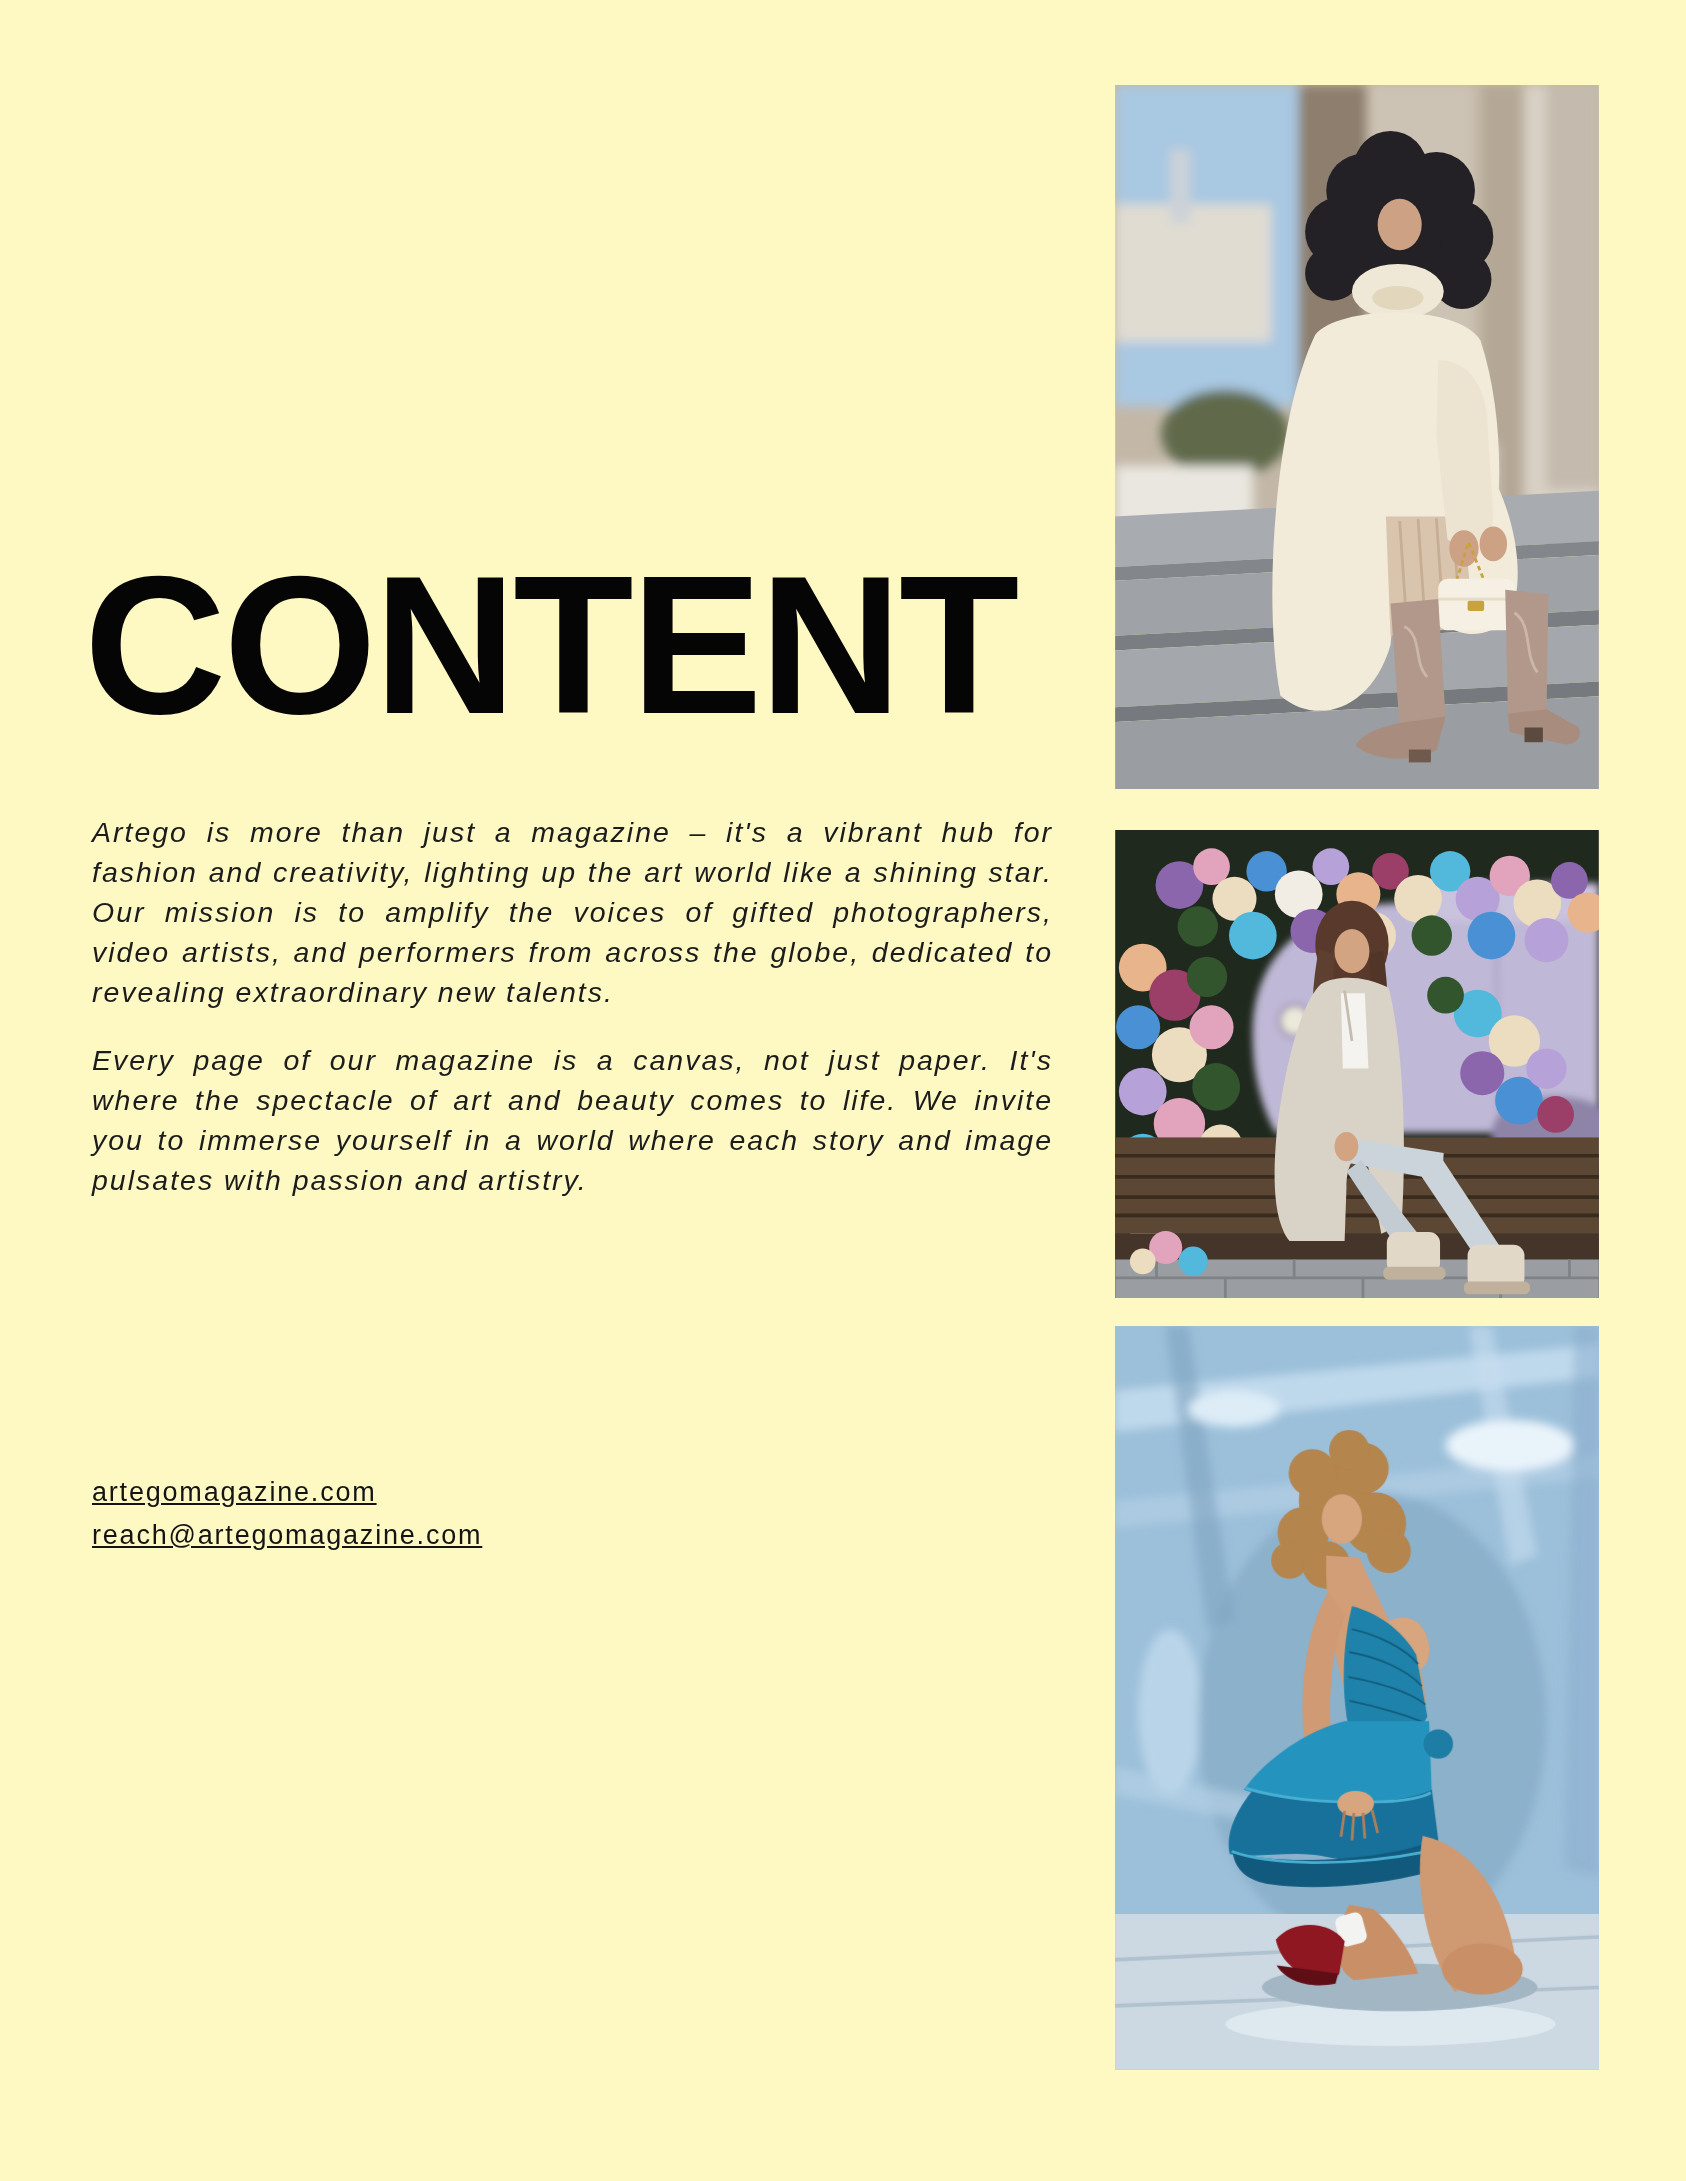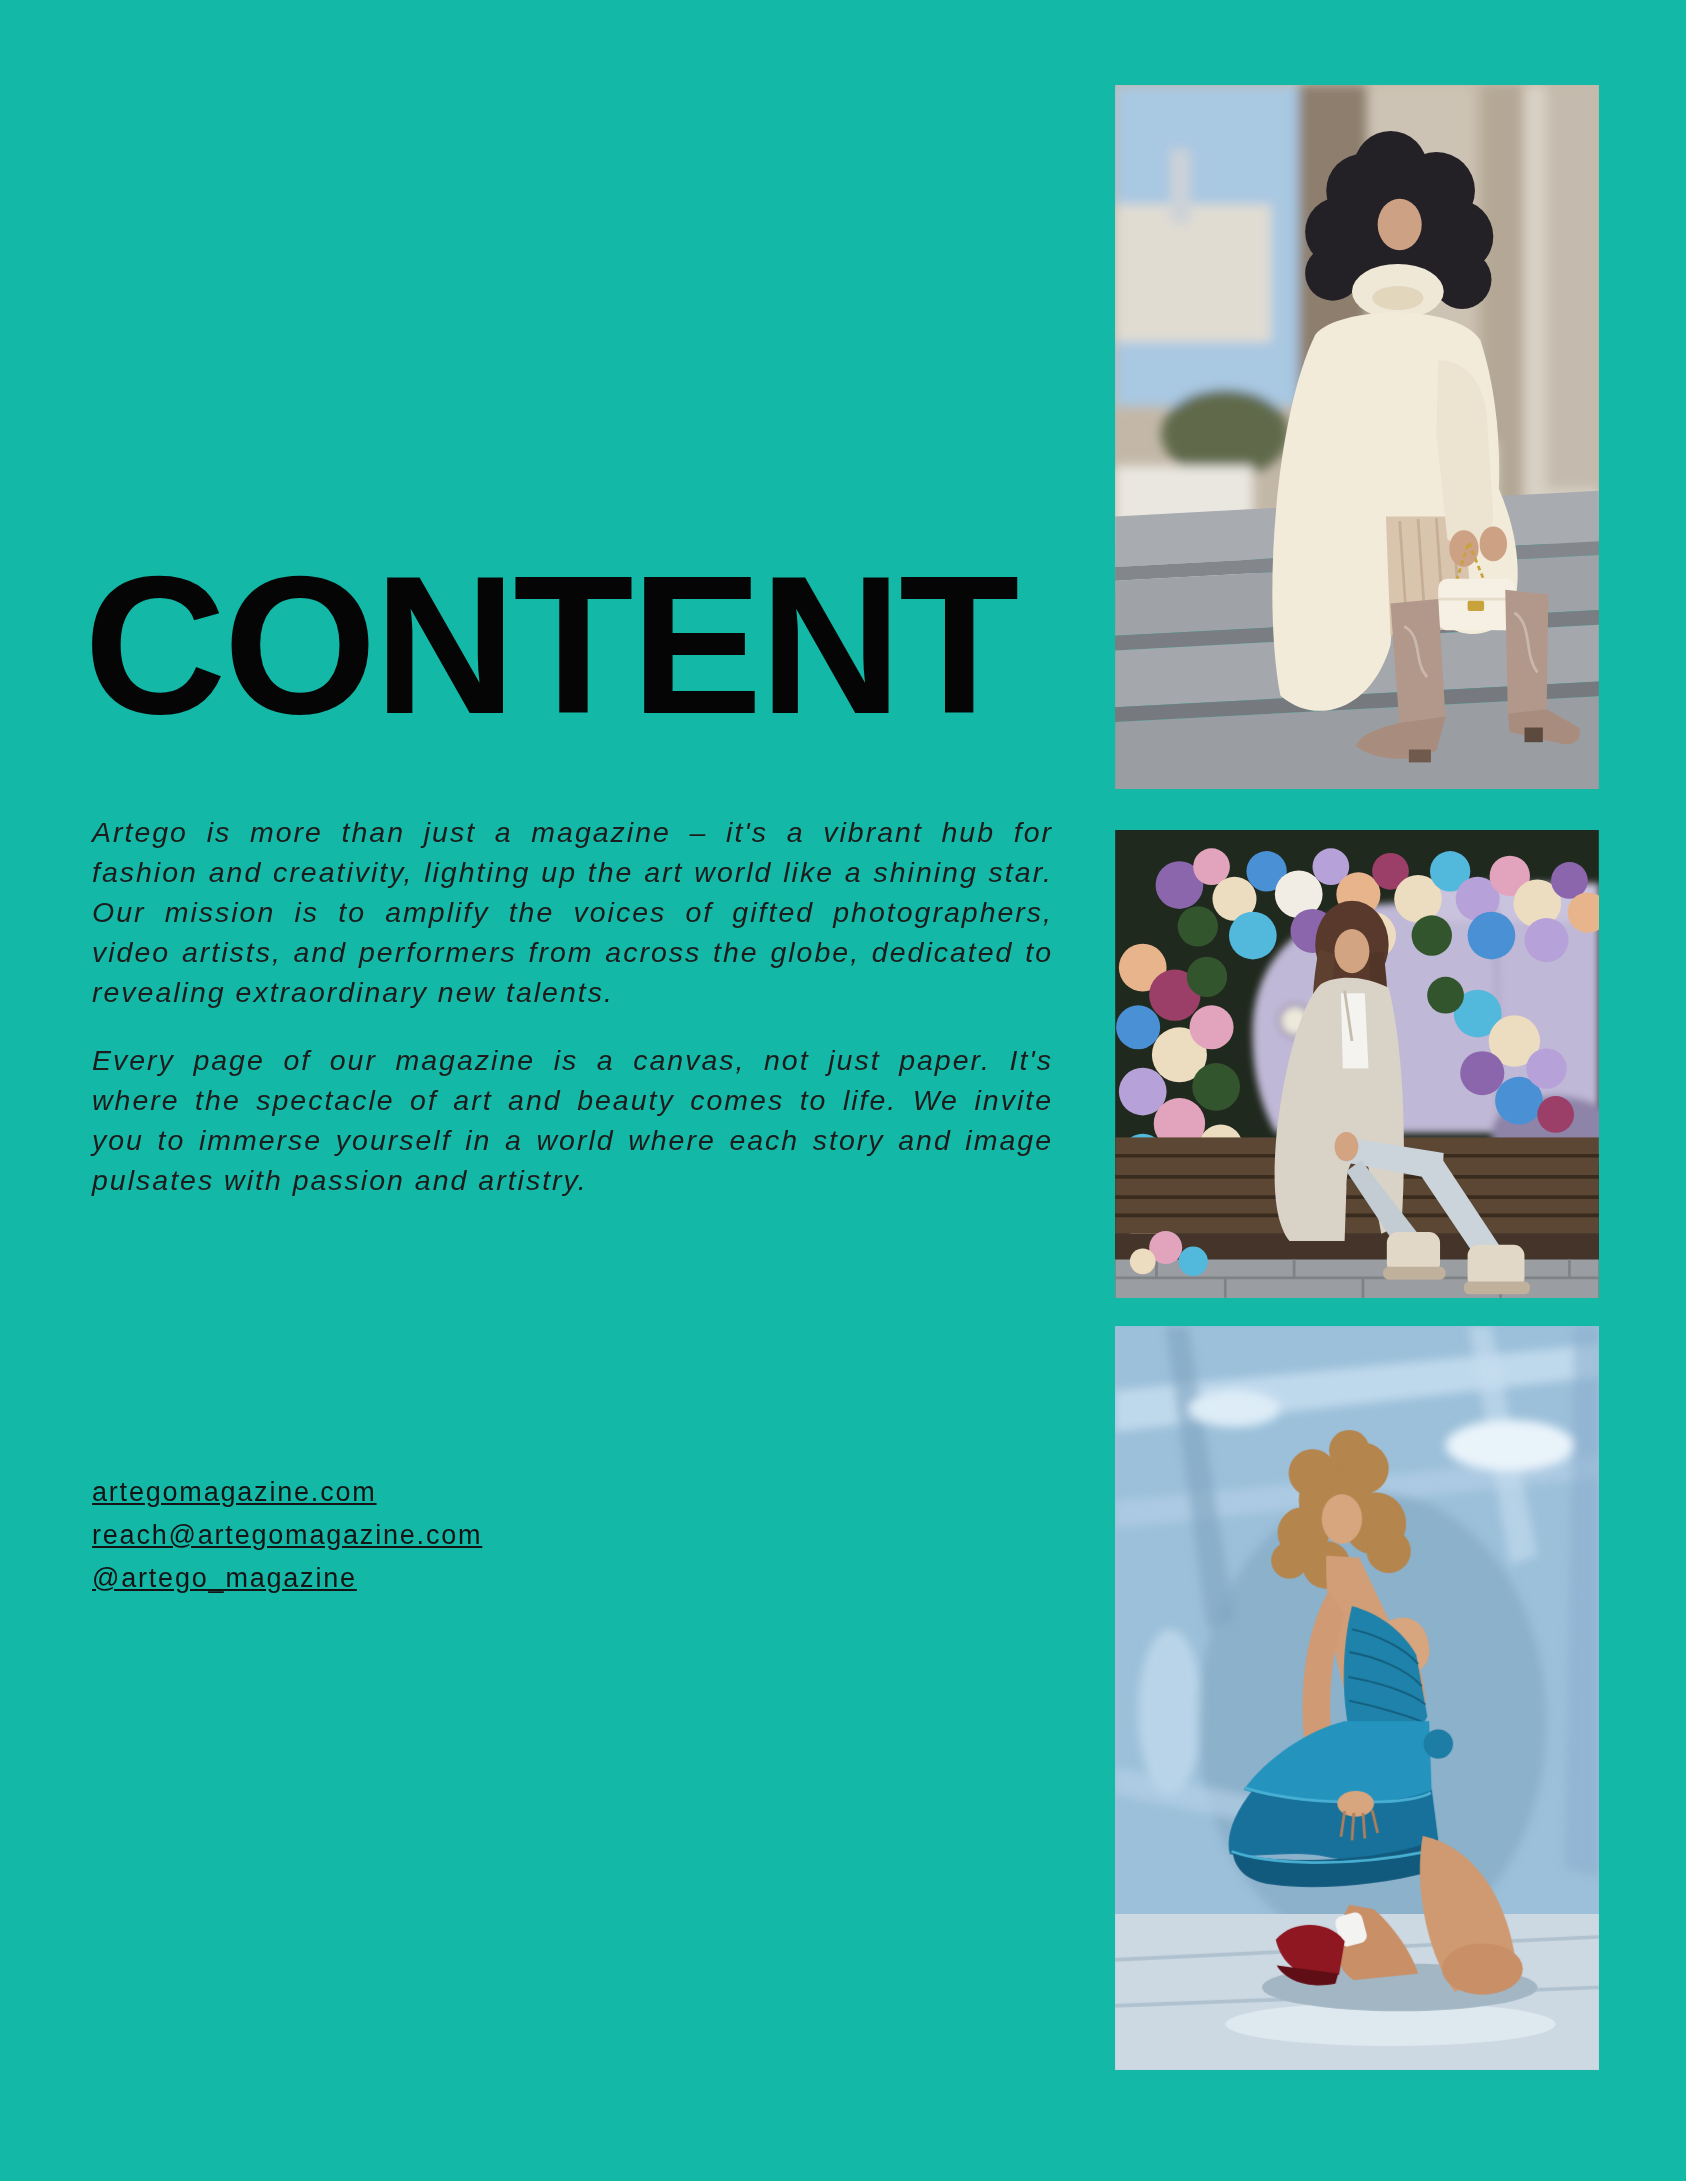--- a/index.html
+++ b/index.html
@@ -1,19 +1,19 @@
 <!DOCTYPE html>
 <html style="font-size:14.7px"><head>
 <meta charset="utf-8">
 <style>
   html,body{margin:0;padding:0;background:#ffffff;}
   .page{
     position:relative;
     width:1686px;height:2182px;
-    background:#14b8a6;
+    background:#fef9c3;
     overflow:hidden;
     font-family:"Liberation Sans",sans-serif;
     color:#1c1c1c;
   }
   .page-title{
     position:absolute;left:84px;top:547px;margin:0;
     font-size:197px;line-height:1;font-weight:700;
     letter-spacing:-2.8px;color:#050505;white-space:nowrap;
   }
   .body-text{
@@ -44,21 +44,20 @@
   <h1 class="page-title">CONTENT</h1>
 
   <main class="body-text">
     <p>Artego is more than just a magazine – it's a vibrant hub for fashion and creativity, lighting up the art world like a shining star. Our mission is to amplify the voices of gifted photographers, video artists, and performers from across the globe, dedicated to revealing extraordinary new talents.</p>
     <p>Every page of our magazine is a canvas, not just paper. It's where the spectacle of art and beauty comes to life. We invite you to immerse yourself in a world where each story and image pulsates with passion and artistry.</p>
   </main>
 
   <address class="contact-block">
     <div>artegomagazine.com</div>
     <div>reach@artegomagazine.com</div>
-    <div>@artego_magazine</div>
   </address>
 
   <aside class="photo-col">
 
     <figure class="photo photo-1" role="img" aria-label="Model with voluminous dark curly hair in a cream wool coat and taupe suede cowboy boots sitting on granite steps, holding a quilted cream handbag with a gold chain">
       <svg width="484" height="704" viewBox="0 0 527 767">
         <defs>
             <filter id="b1" x="-10%" y="-10%" width="120%" height="120%">
               <feGaussianBlur stdDeviation="6"></feGaussianBlur>
             </filter>

